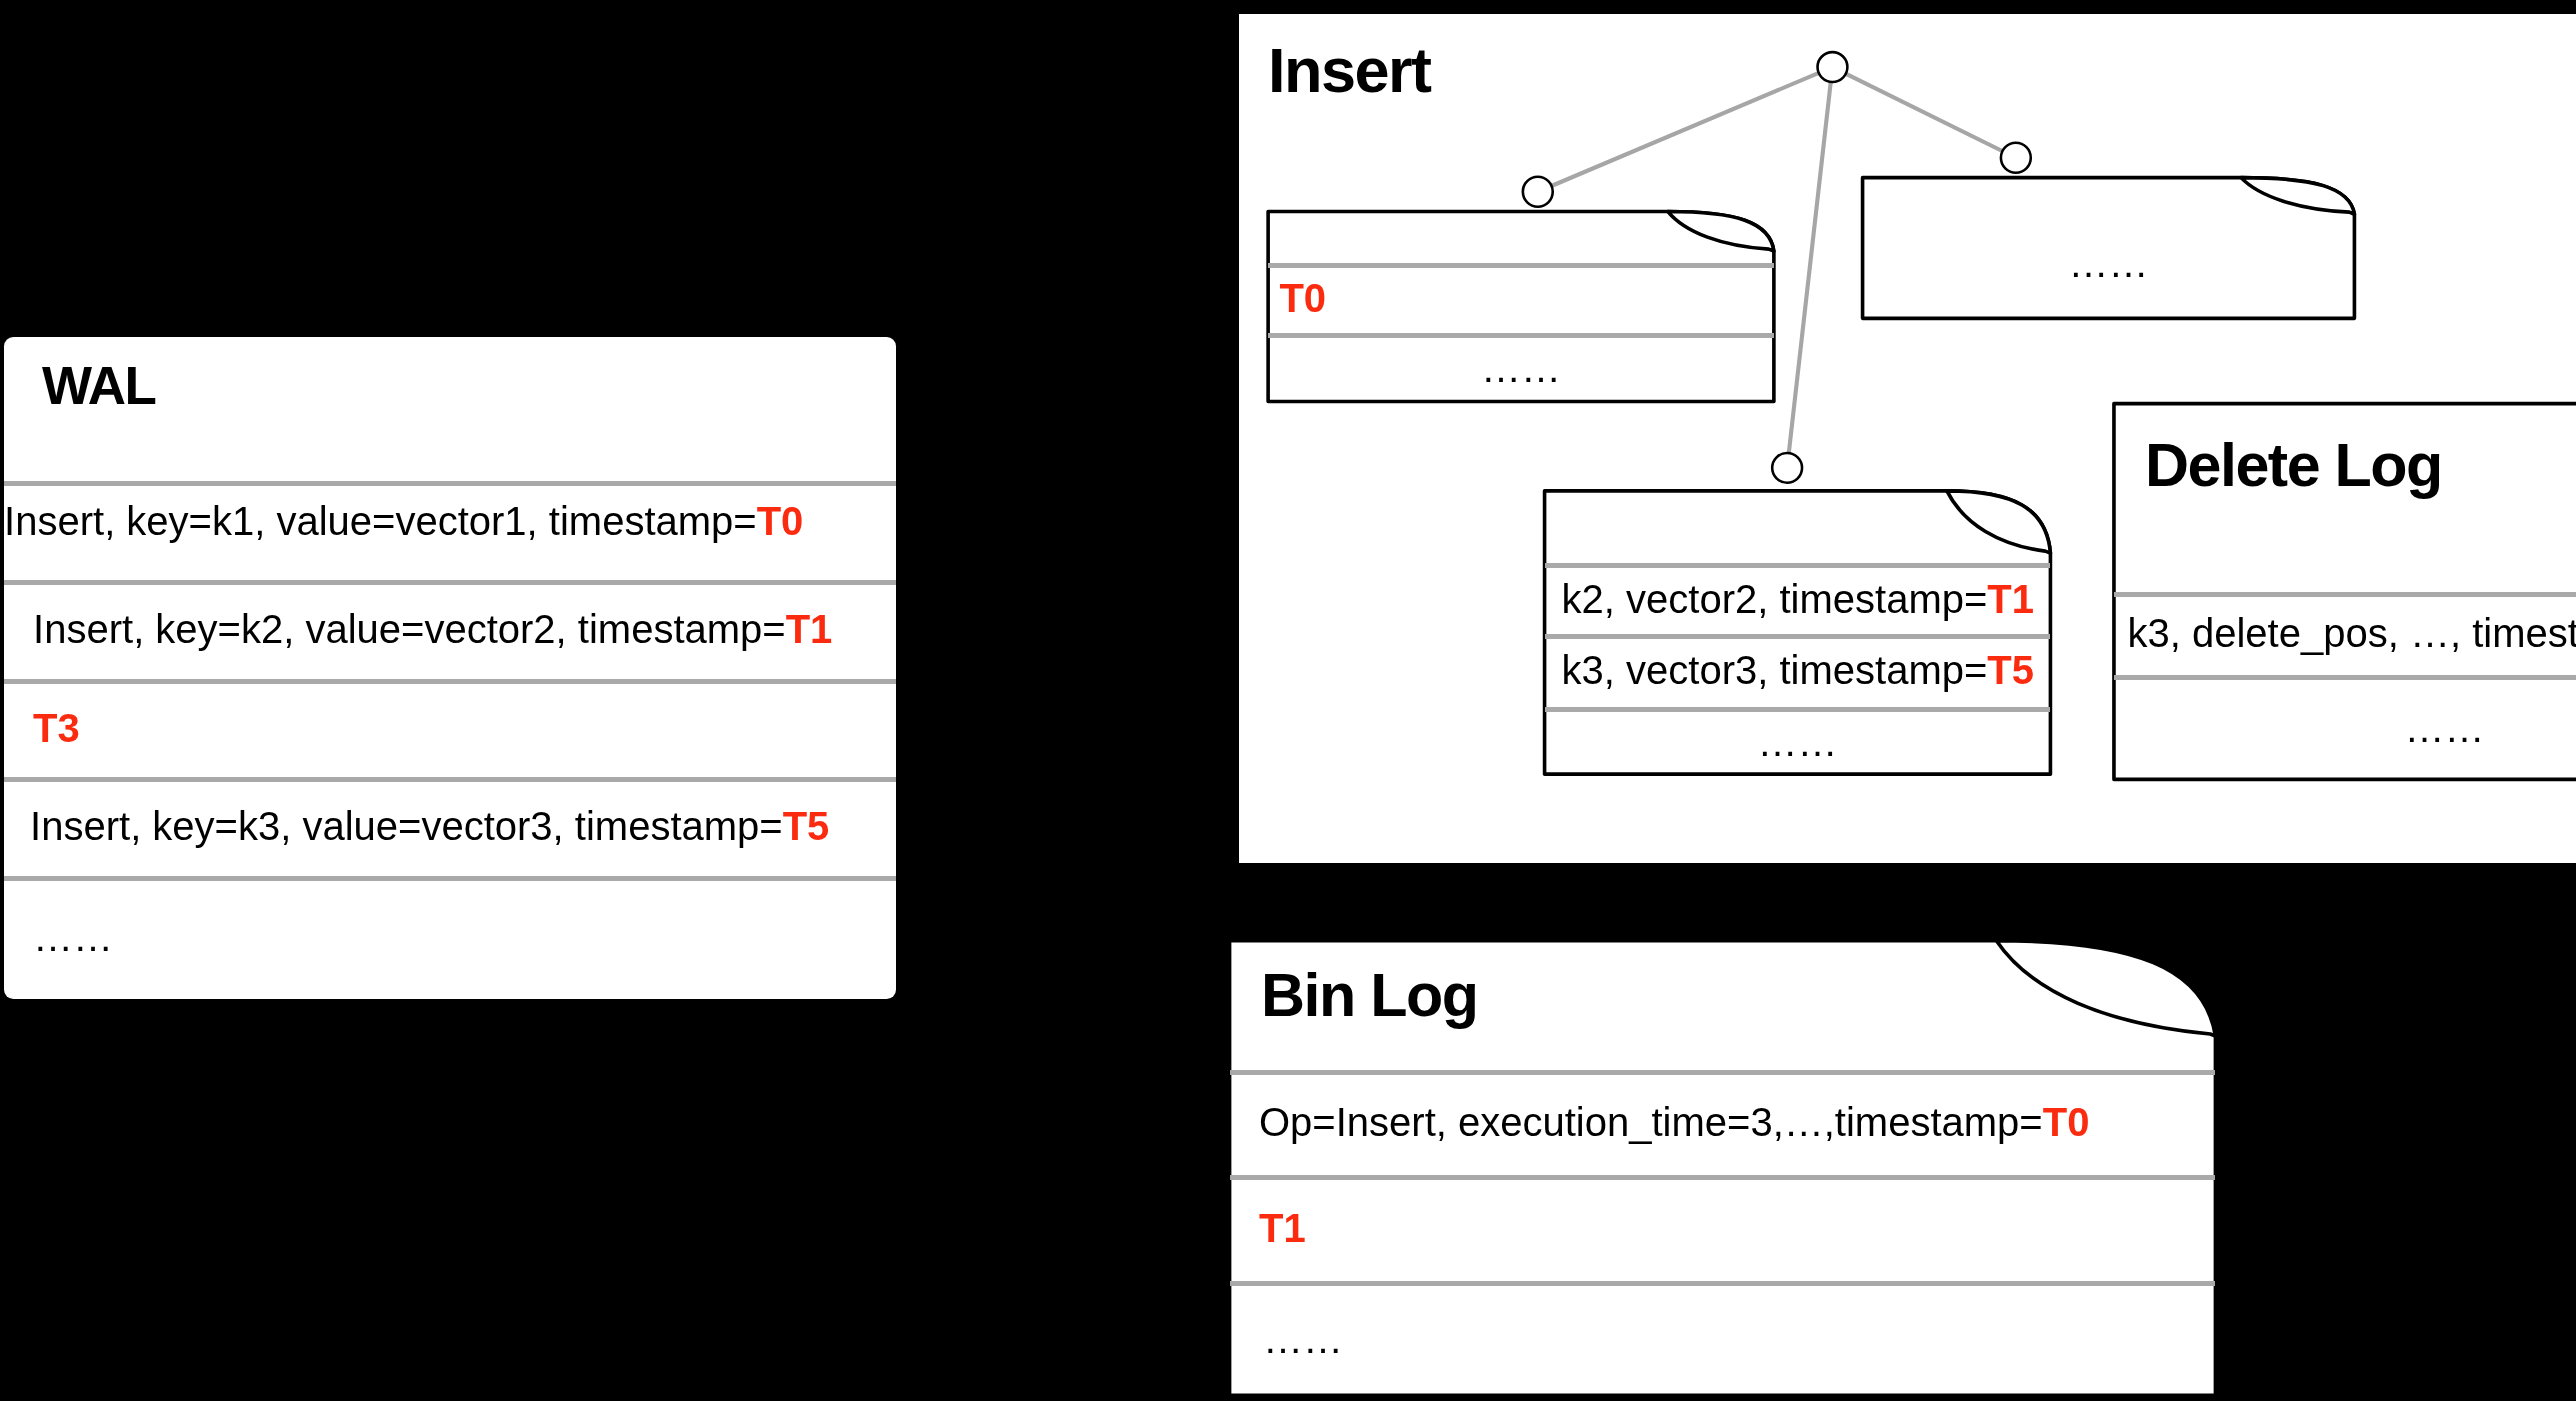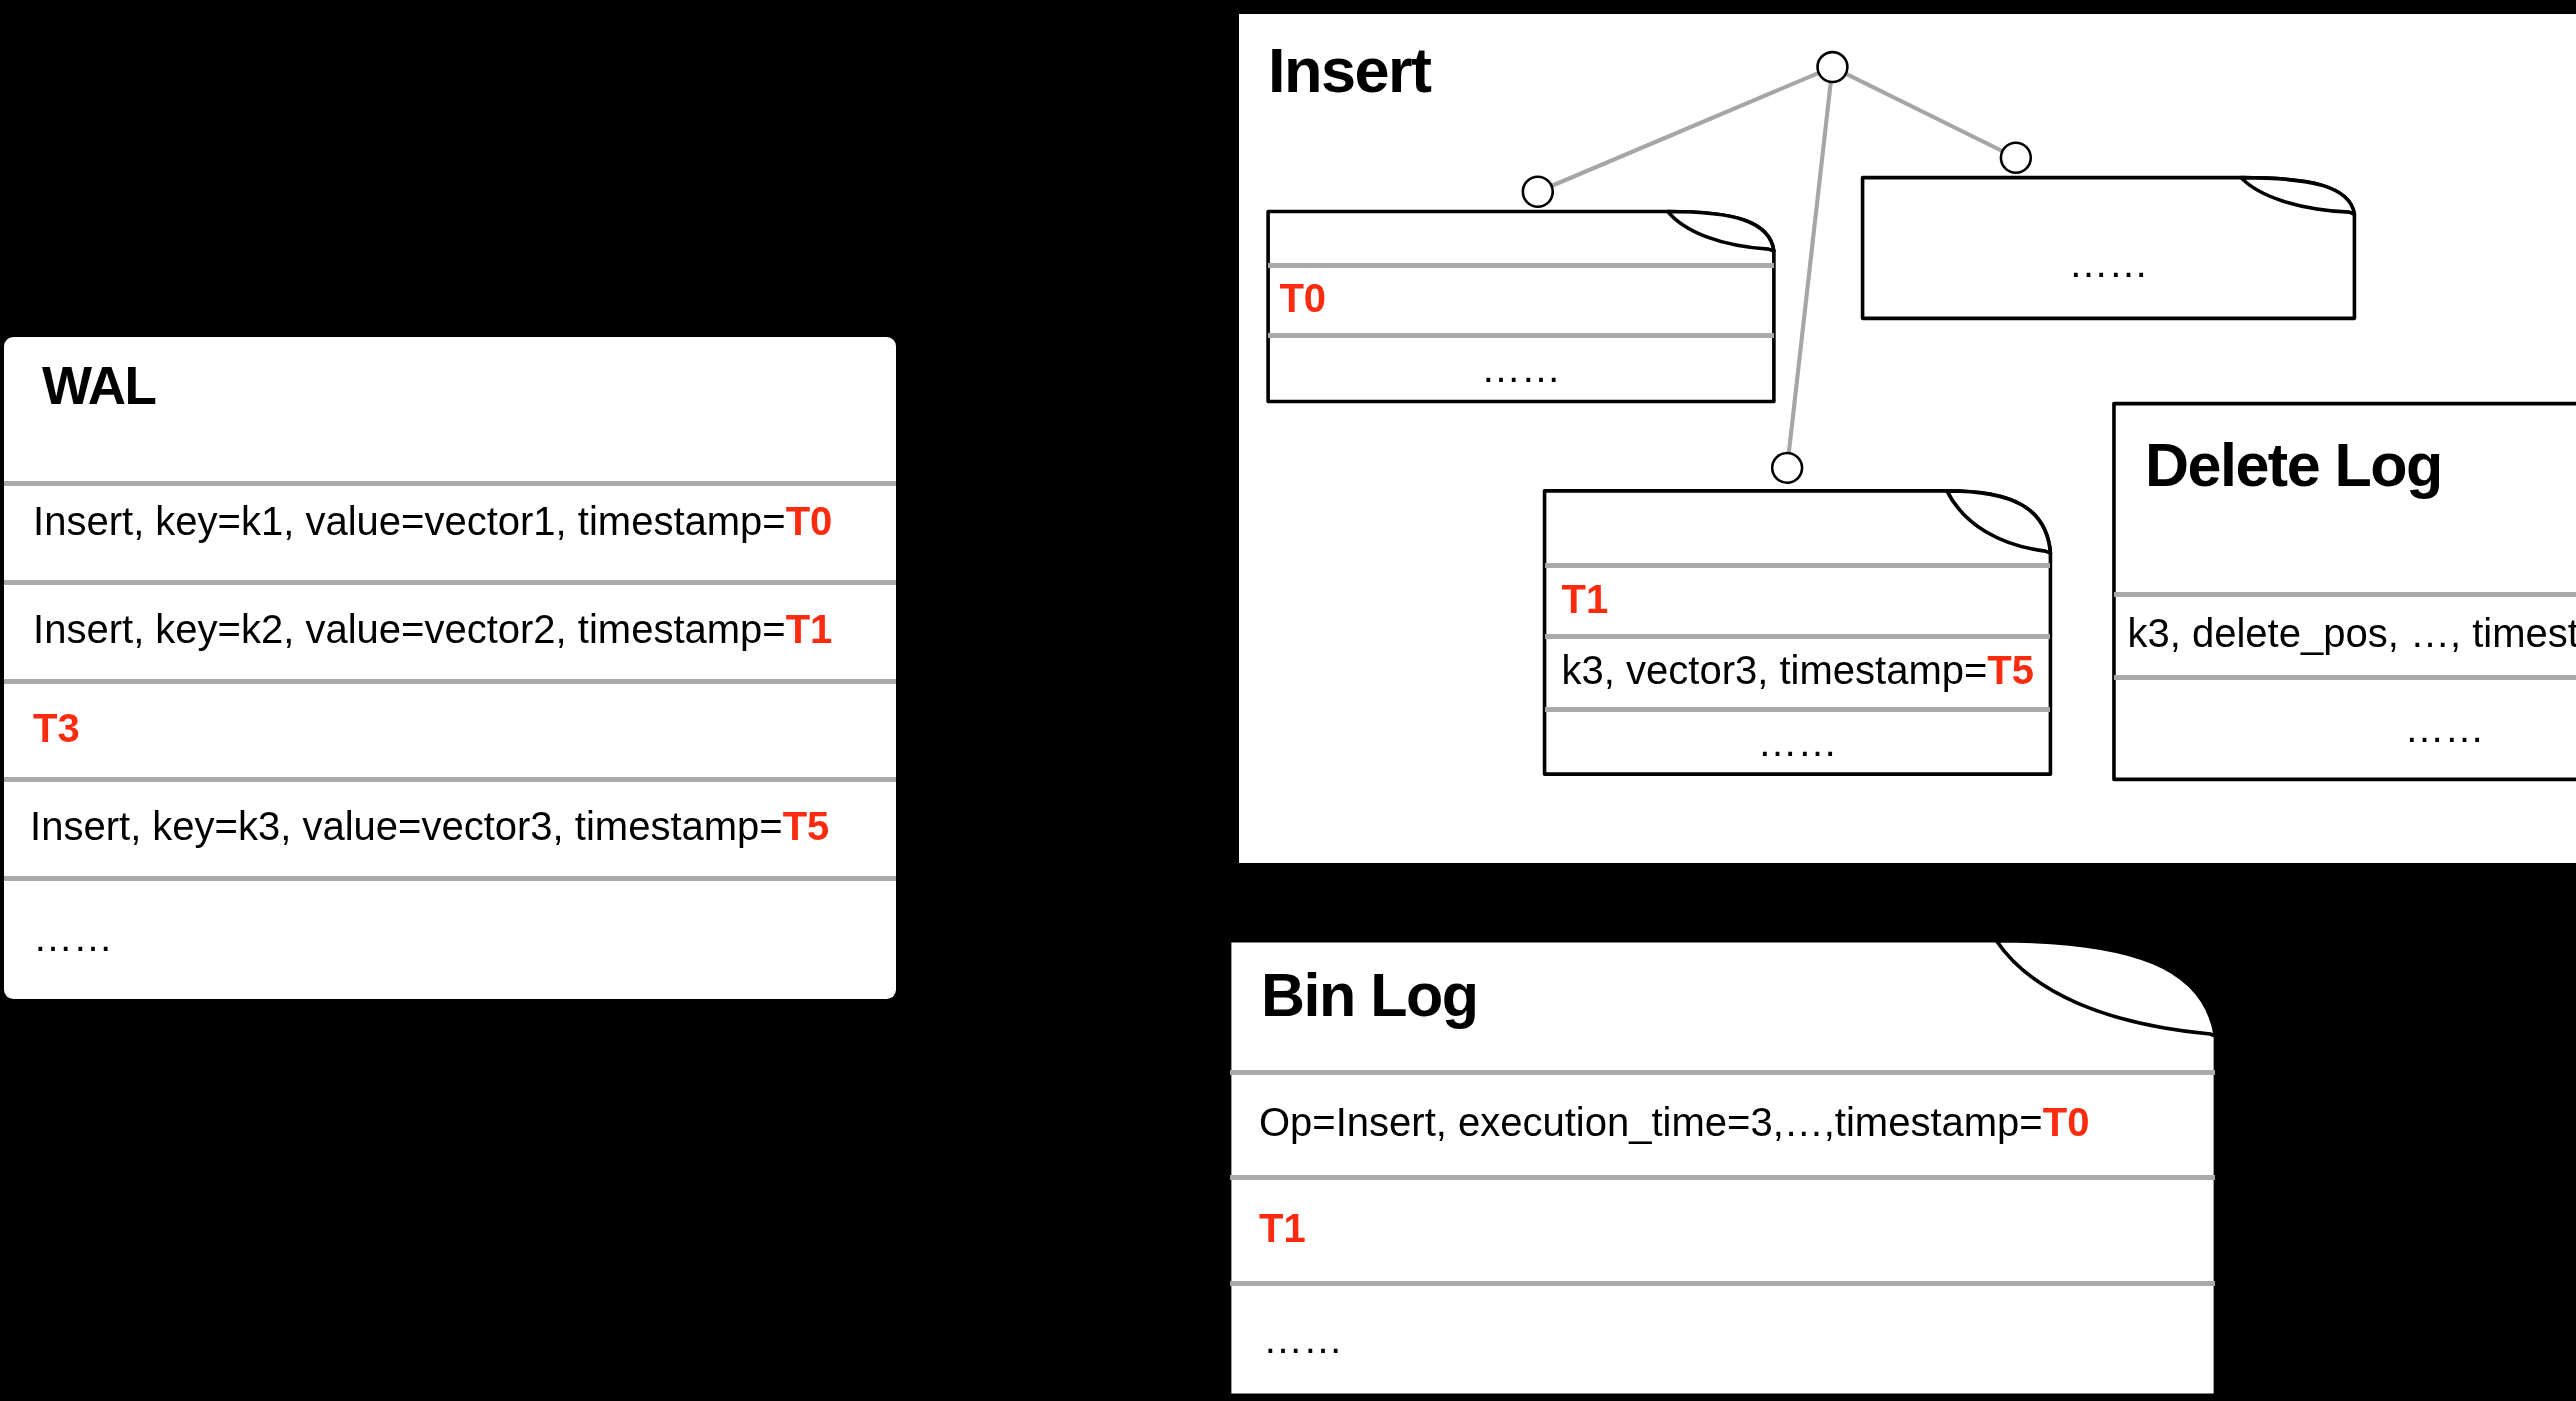--- a/index.html
+++ b/index.html
@@ -27,21 +27,21 @@
 
   <section class="box wal-box" style="left:4.1px;top:337px;width:892px;height:662px;">
     <h2 class="title" style="left:38px;top:17.5px;font-size:53px;margin:0;">WAL</h2>
 
     <div class="divider" style="top:144px;left:0;right:0;"></div>
     <div class="divider" style="top:243px;left:0;right:0;"></div>
     <div class="divider" style="top:342px;left:0;right:0;"></div>
     <div class="divider" style="top:440px;left:0;right:0;"></div>
     <div class="divider" style="top:539px;left:0;right:0;"></div>
 
-    <div class="row" style="top:144px;height:80px;padding-left:29px;">
+    <div class="row" style="top:144px;height:80px;">
       <span>Insert, key=k1, value=vector1, timestamp=</span>
         <span class="hl">T0</span>
     </div>
     <div class="row" style="top:243px;height:99px;padding-left:29px;">
       <span>Insert, key=k2, value=vector2, timestamp=</span>
         <span class="hl">T1</span>
     </div>
     <div class="row" style="top:342px;height:99px;padding-left:29px;">
         <span class="hl">T3</span>
     </div>
@@ -95,20 +95,21 @@
 
   <div class="doc" style="left:1542px;top:488px;width:511px;height:289px;">
     <svg class="doc-bg" viewBox="0 0 992 560">
         <path d="M 5 5 L 786 5 C 913.72 5 979.64 37.8 987 126 L 987 555 L 5 555 Z" fill="#FFFFFF" stroke="#000000" stroke-width="7" stroke-linejoin="round"></path>
         <path d="M 786 5 C 818.96 70.56 889 110.88 977 122 L 987 126 C 979.64 37.8 913.72 5 786 5 Z" fill="#FFFFFF" stroke="#000000" stroke-width="7" stroke-linejoin="round"></path>
       </svg>
     <div class="divider" style="top:75px;"></div>
     <div class="divider" style="top:146px;"></div>
     <div class="divider" style="top:219px;"></div>
     <div class="row" style="top:75px;height:72px;padding-left:19.6px;">
+      <span>k2, vector2, timestamp=</span>
         <span class="hl">T1</span>
     </div>
     <div class="row" style="top:146px;height:73px;padding-left:19.6px;">
       <span>k3, vector3, timestamp=</span>
         <span class="hl">T5</span>
     </div>
     <div class="row center" style="top:219px;height:70px;">
       <span>……</span>
     </div>
   </div>

